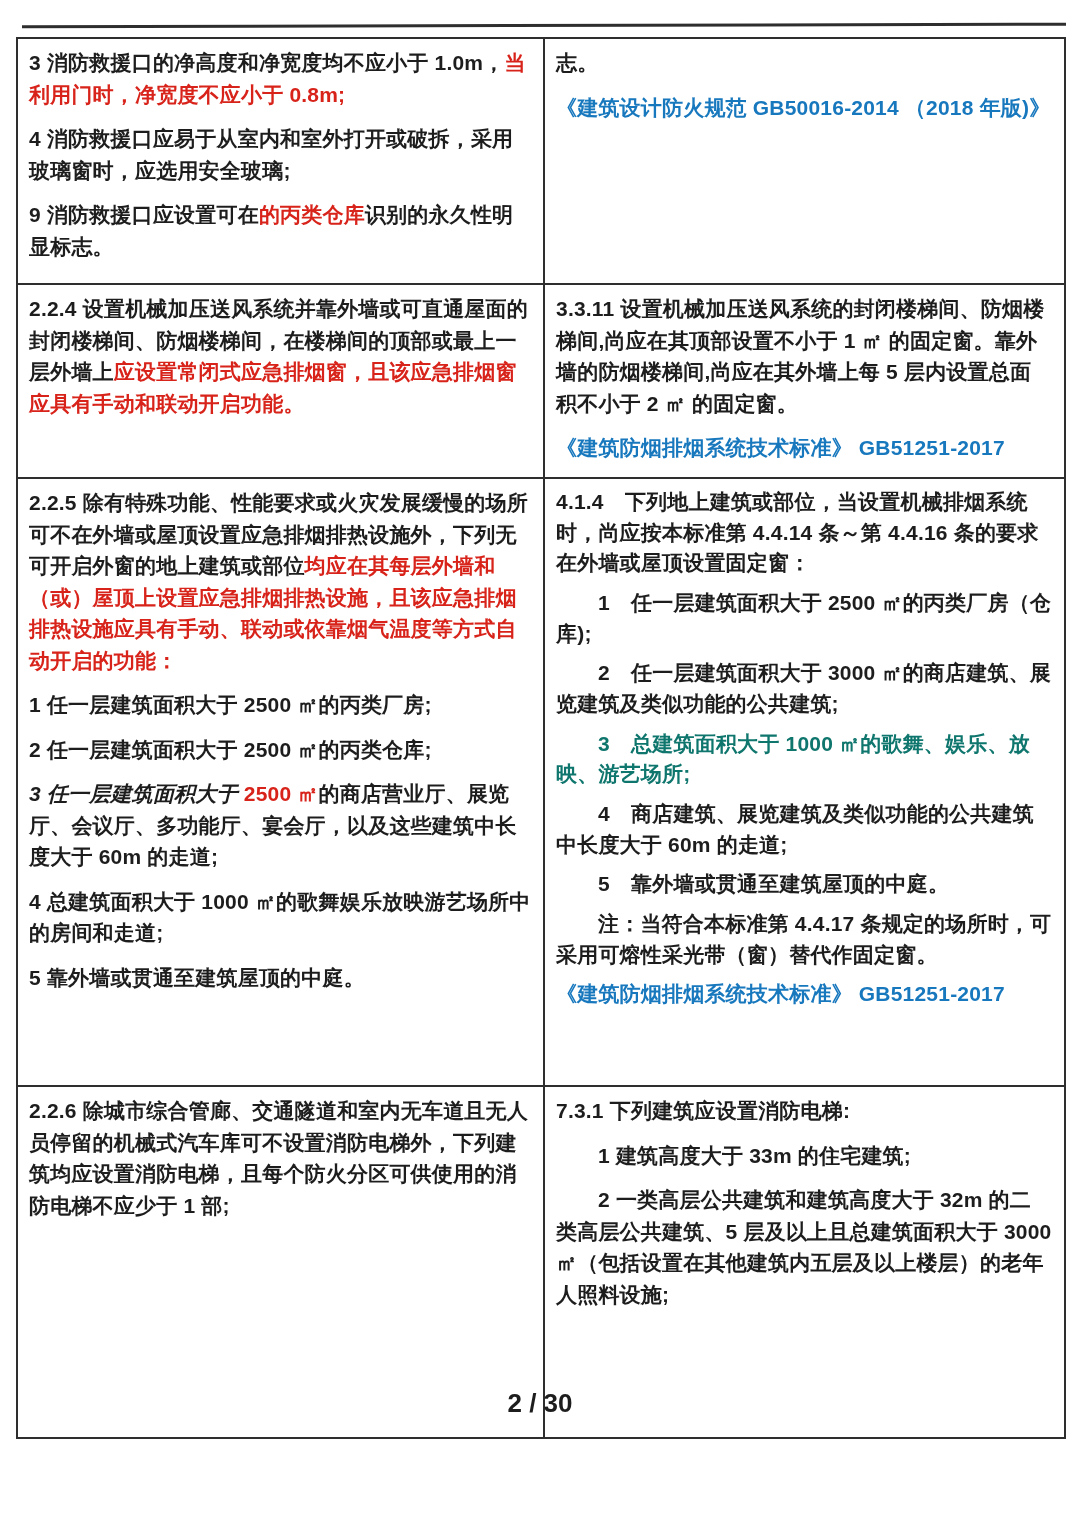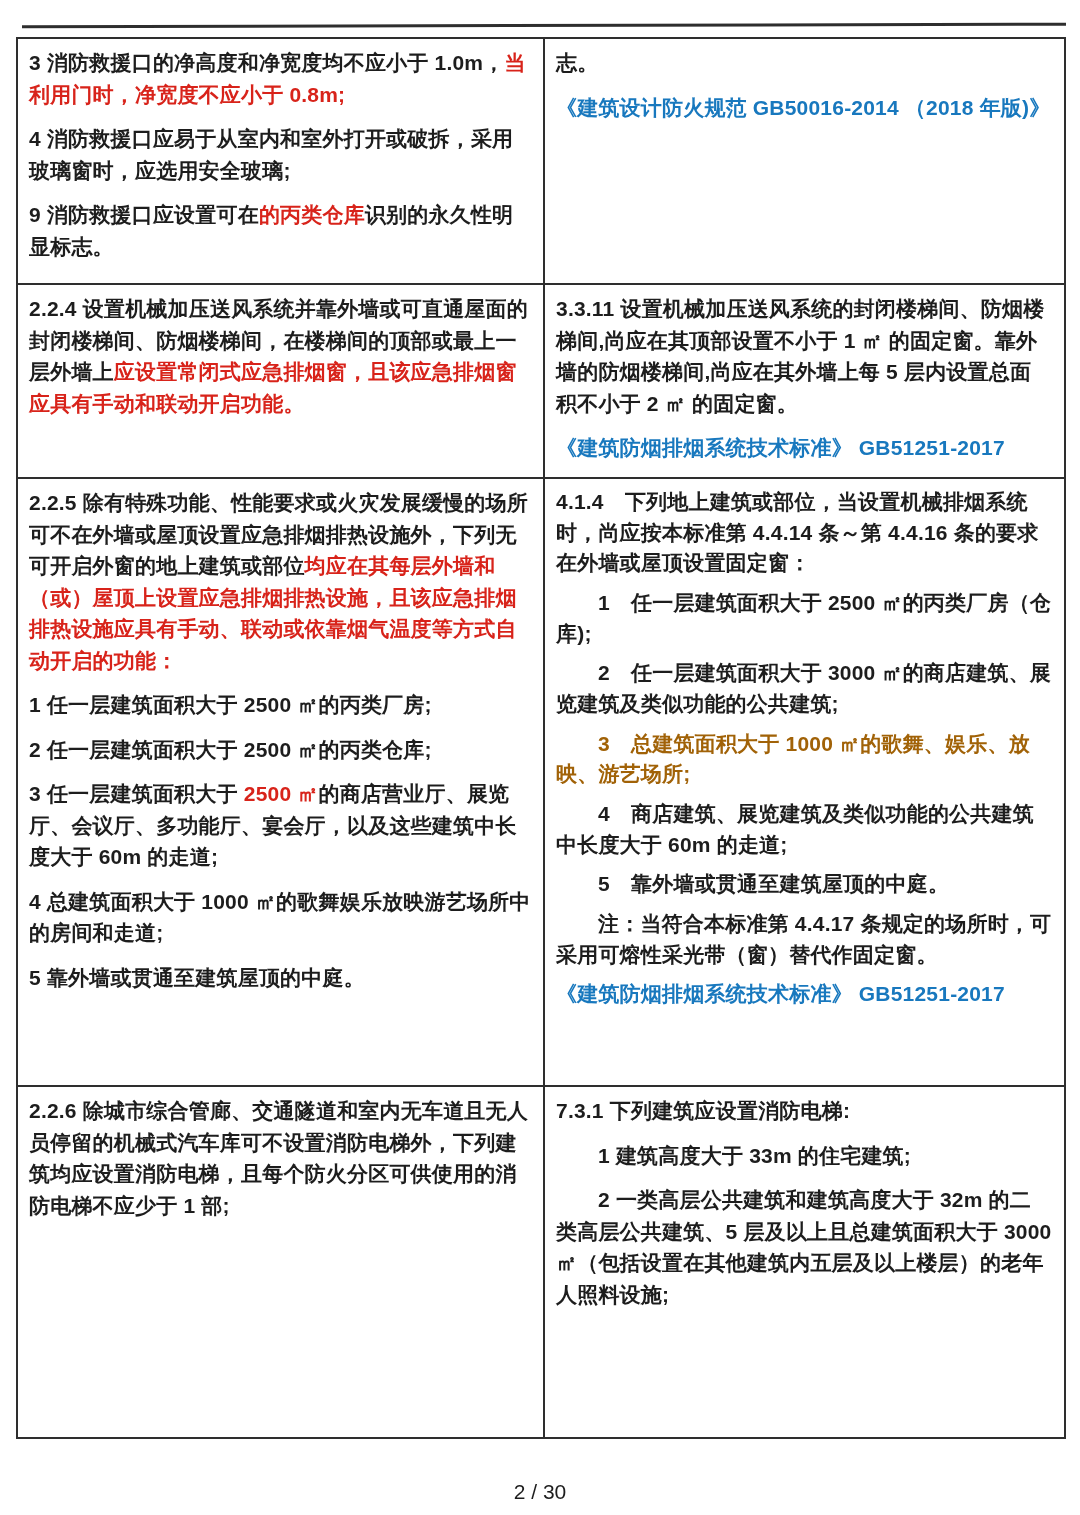--- a/index.html
+++ b/index.html
@@ -44,25 +44,25 @@
   .doc-table tr:nth-child(2) td { height: 194px; }
   .doc-table tr:nth-child(3) td { height: 608px; }
   .doc-table tr:nth-child(4) td { height: 352px; }
   .doc-table tr:nth-child(3) td:nth-child(2) p { margin-bottom: 9px; line-height: 1.46; }
   .doc-table p { margin: 0 0 13px 0; }
   .doc-table p:last-child { margin-bottom: 0; }
   .doc-table p.indent { text-indent: 2em; }
   .footer {
     position: absolute;
     left: 0;
-    top: 1480px;
+    top: 1388px;
     width: 100%;
     text-align: center;
-    font-size: 21px;
-    font-weight: 400;
+    font-size: 26px;
+    font-weight: 700;
     color: #1d1d1d;
   }
 </style>
 </head>
 <body>
 
 <div class="top-rule"></div>
 
 <table class="doc-table">
   <colgroup>
@@ -88,29 +88,29 @@
         <td>
           <p><span style="color: rgb(29, 29, 29);">3.3.11 设置机械加压送风系统的封闭楼梯间、防烟楼梯间,尚应在其顶部设置不小于 1 ㎡ 的固定窗。靠外墙的防烟楼梯间,尚应在其外墙上每 5 层内设置总面积不小于 2 ㎡ 的固定窗。</span></p>
           <p><span style="color: rgb(24, 120, 190);">《建筑防烟排烟系统技术标准》 GB51251-2017</span></p>
         </td>
       </tr>
       <tr>
         <td>
           <p><span style="color: rgb(29, 29, 29);">2.2.5 除有特殊功能、性能要求或火灾发展缓慢的场所可不在外墙或屋顶设置应急排烟排热设施外，下列无可开启外窗的地上建筑或部位</span><span style="color: rgb(216, 35, 26);">均应在其每层外墙和（或）屋顶上设置应急排烟排热设施，且该应急排烟排热设施应具有手动、联动或依靠烟气温度等方式自动开启的功能：</span></p>
           <p><span style="color: rgb(29, 29, 29);">1 任一层建筑面积大于 2500 ㎡的丙类厂房;</span></p>
           <p><span style="color: rgb(29, 29, 29); margin-top: 26px;">2 任一层建筑面积大于 2500 ㎡的丙类仓库;</span></p>
-          <p><span style="color: rgb(29, 29, 29);">3 任一层建筑面积大于 </span><span style="color: rgb(216, 35, 26);">2500 ㎡</span><span style="color: rgb(29, 29, 29);">的商店营业厅、展览厅、会议厅、多功能厅、宴会厅，以及这些建筑中长度大于 60m 的走道;</span></p>
+          <p><span style="color: rgb(29, 29, 29); font-style: italic;">3 任一层建筑面积大于 </span><span style="color: rgb(216, 35, 26);">2500 ㎡</span><span style="color: rgb(29, 29, 29);">的商店营业厅、展览厅、会议厅、多功能厅、宴会厅，以及这些建筑中长度大于 60m 的走道;</span></p>
           <p><span style="color: rgb(29, 29, 29);">4 总建筑面积大于 1000 ㎡的歌舞娱乐放映游艺场所中的房间和走道;</span></p>
           <p><span style="color: rgb(29, 29, 29);">5 靠外墙或贯通至建筑屋顶的中庭。</span></p>
         </td>
         <td>
           <p><span style="color: rgb(29, 29, 29);">4.1.4　下列地上建筑或部位，当设置机械排烟系统时，尚应按本标准第 4.4.14 条～第 4.4.16 条的要求在外墙或屋顶设置固定窗：</span></p>
           <p class="indent"><span style="color: rgb(29, 29, 29);">1　任一层建筑面积大于 2500 ㎡的丙类厂房（仓库);</span></p>
           <p class="indent"><span style="color: rgb(29, 29, 29);">2　任一层建筑面积大于 3000 ㎡的商店建筑、展览建筑及类似功能的公共建筑;</span></p>
-          <p class="indent"><span style="color: #a16207;">3　总建筑面积大于 1000 ㎡的歌舞、娱乐、放映、游艺场所;</span></p>
+          <p class="indent"><span style="color: #0f766e;">3　总建筑面积大于 1000 ㎡的歌舞、娱乐、放映、游艺场所;</span></p>
           <p class="indent"><span style="color: rgb(29, 29, 29);">4　商店建筑、展览建筑及类似功能的公共建筑中长度大于 60m 的走道;</span></p>
           <p class="indent"><span style="color: rgb(29, 29, 29);">5　靠外墙或贯通至建筑屋顶的中庭。</span></p>
           <p class="indent"><span style="color: rgb(29, 29, 29);">注：当符合本标准第 4.4.17 条规定的场所时，可采用可熔性采光带（窗）替代作固定窗。</span></p>
           <p><span style="color: rgb(24, 120, 190);">《建筑防烟排烟系统技术标准》 GB51251-2017</span></p>
         </td>
       </tr>
       <tr>
         <td>
           <p><span style="color: rgb(29, 29, 29);">2.2.6 除城市综合管廊、交通隧道和室内无车道且无人员停留的机械式汽车库可不设置消防电梯外，下列建筑均应设置消防电梯，且每个防火分区可供使用的消防电梯不应少于 1 部;</span></p>
         </td>

